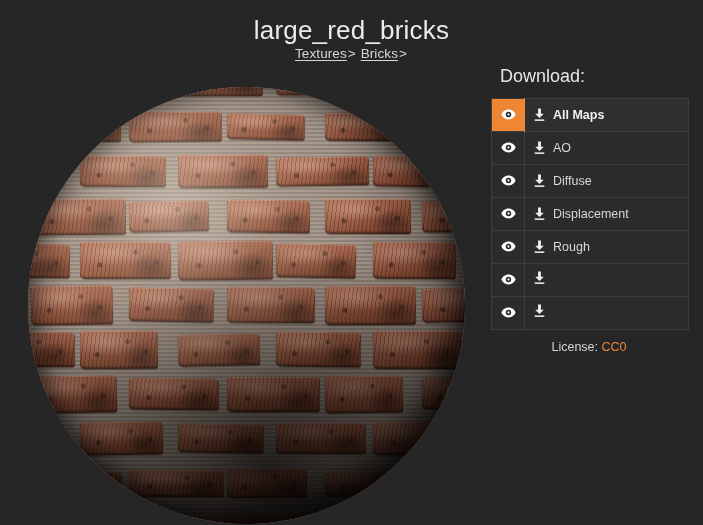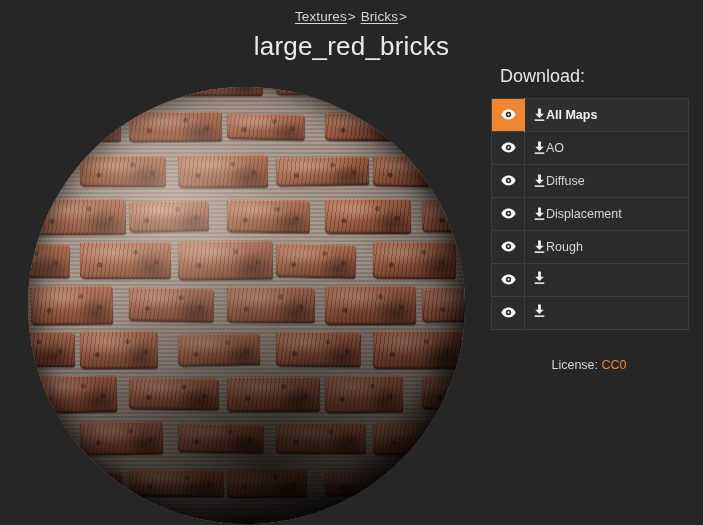--- a/index.html
+++ b/index.html
@@ -170,51 +170,51 @@
   }
   td.link-cell {
     padding: 0 0 0 8px;
     height: 32px;
     vertical-align: middle;
     white-space: nowrap;
   }
   .map-link {
     display: inline-flex;
     align-items: center;
-    gap: 0;
+    gap: 7px;
     font-size: 12.5px;
     color: #d8d8dc;
     line-height: 32px;
     justify-content: space-between;
   }
   tr.selected .map-link {
     font-weight: bold;
     color: #f0f0f3;
   }
   .eye-icon svg { display: block; }
   .dl-icon svg { display: block; }
   #license {
-    margin-top: 27px;
+    margin-top: 9px;
     text-align: center;
     font-size: 12.5px;
     color: #d4d4d8;
     line-height: 16px;
   }
   #license .cc {
     color: #ef8634;
   }
 </style>
 </head>
 <body>
 
 <div id="page">
 
   <div id="header">
+    <div id="page-title">large_red_bricks</div>
     <div id="breadcrumb"><a href="#">Textures</a><span class="sep">&gt;</span> <a href="#">Bricks</a><span class="sep">&gt;</span></div>
-    <div id="page-title">large_red_bricks</div>
   </div>
 
   <div id="preview">
     <div id="sphere-wrap">
       <div id="sphere">
         <div class="brick-layer" id="brick-layer">
             <div style="position:absolute;inset:0;background:#9d8f84;"></div>
             <div style="position:absolute;inset:0;background-image:repeating-linear-gradient(0deg,rgba(0,0,0,.12) 0 2px,rgba(255,255,255,.05) 2px 4px);"></div>
             <div class="brick" style="left:-19.56px;top:10.75302109090909px;width:78.24000000000001px;height:22.948503272727272px;transform:rotate(-1.0499999999999998deg);background-color:hsl(8,38%,30%);"></div>
             <div class="brick" style="left:78.24px;top:9.822676363636361px;width:81.5px;height:24.80919272727273px;transform:rotate(0.7deg);background-color:hsl(15,38%,34%);"></div>

